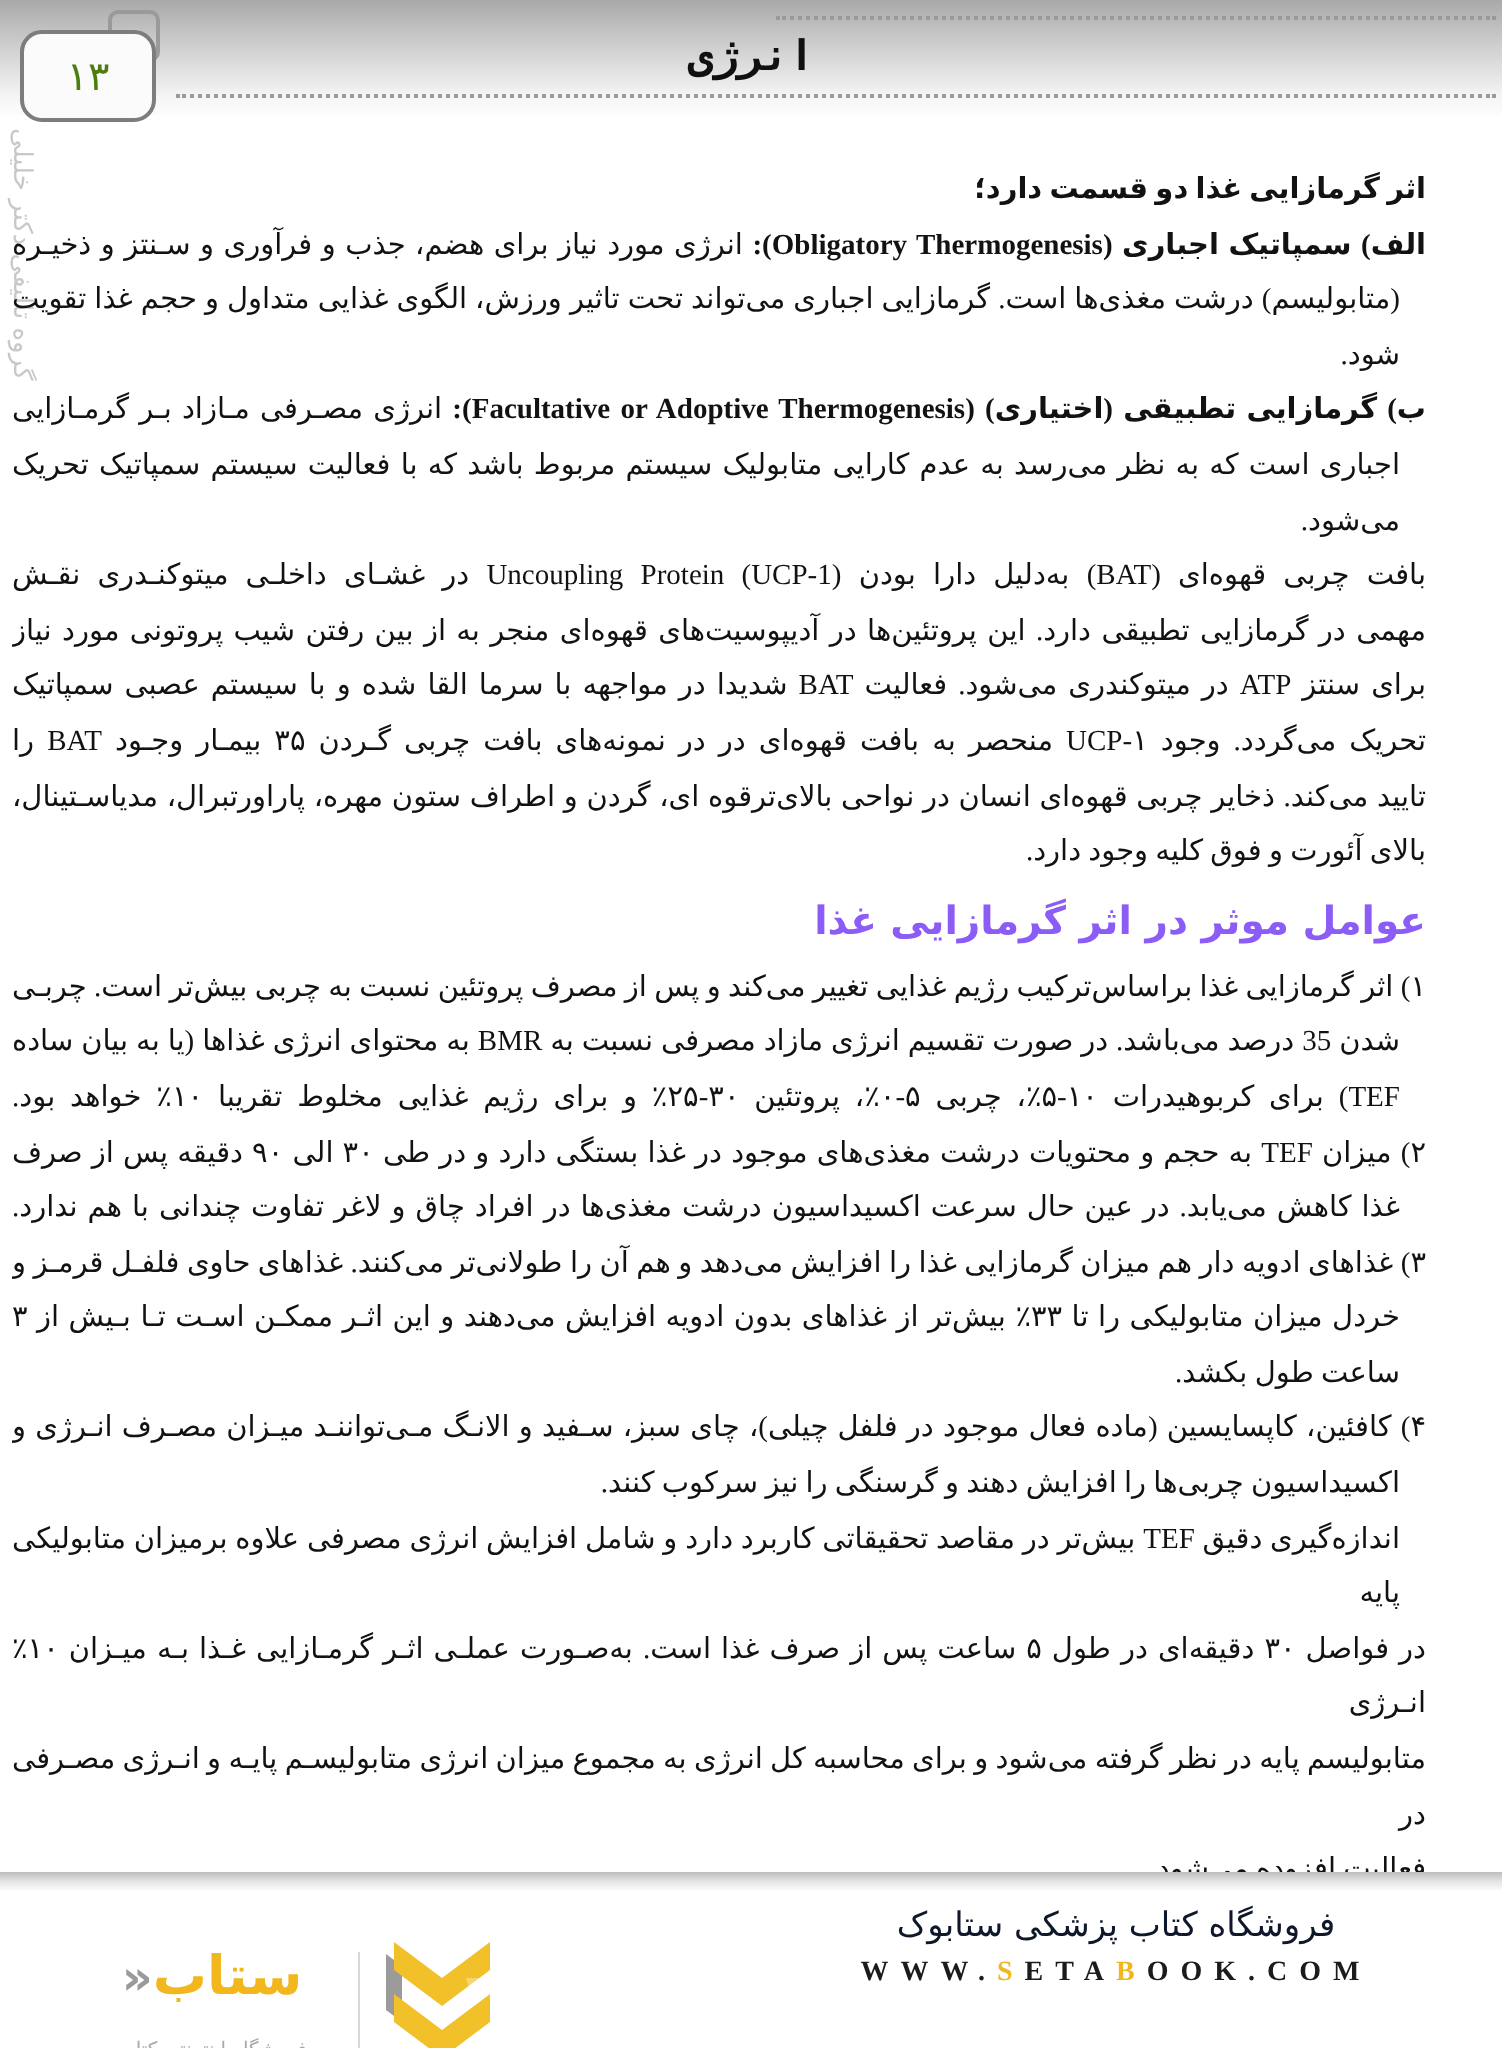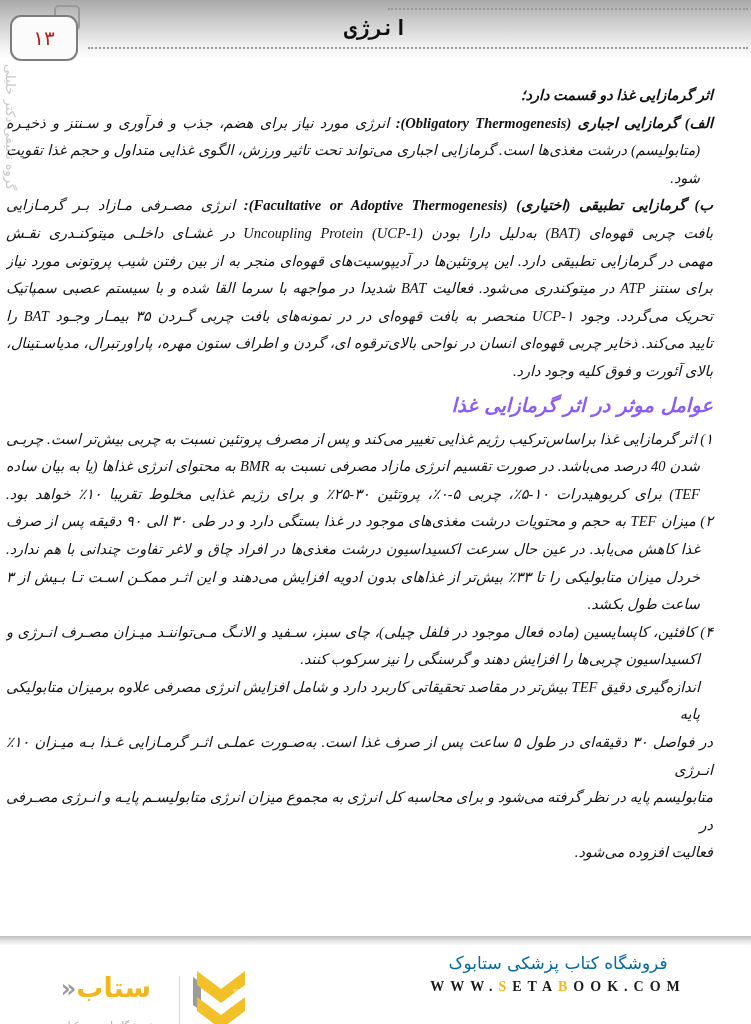--- a/index.html
+++ b/index.html
@@ -7,46 +7,46 @@
         font-family:"Liberation Serif","DejaVu Sans",serif;margin:0 auto;}
   
   #hdr{position:absolute;top:0;left:0;width:751px;height:58px;
        background:linear-gradient(180deg,#a9a9a9 0%,#cfcfcf 40%,#f6f6f6 85%,#fdfdfd 100%);}
   .dots{position:absolute;height:0;border-top:2px dotted #9a9a9a;}
   #dots-top{top:8px;left:388px;right:3px;}
   #dots-mid{top:47px;left:88px;right:3px;}
   #pagebox{position:absolute;top:15px;left:10px;width:64px;height:42px;background:#fbfbfb;
            border:2px solid #7d7d7d;border-radius:11px;z-index:2;
            display:flex;align-items:center;justify-content:center;
-           font-size:20px;color:#b91c1c;font-family:"DejaVu Sans",sans-serif;}
+           font-size:20px;color:#4d7c0f;font-family:"DejaVu Sans",sans-serif;}
   #pagebox-tab{position:absolute;top:5px;left:54px;width:22px;height:22px;background:transparent;
            border:2px solid #9a9a9a;border-radius:5px;z-index:1;}
   #hdr-title{position:absolute;top:16px;left:0;width:751px;text-align:center;
            font-weight:bold;font-size:21px;color:#101010;
            font-family:Liberation Mono, monospace;}
   
   #watermark{position:absolute;top:64px;left:3px;writing-mode:vertical-rl;
            font-family:"DejaVu Sans",sans-serif;font-size:13px;color:#c3c3c3;
            letter-spacing:2px;opacity:.9;}
   
   #body-lines{position:absolute;top:58px;left:6px;width:707px;height:877px;
-           padding:24px 32px 0 0;box-sizing:content-box;overflow:hidden;font-style:italic;}
+           padding:24px 32px 0 0;box-sizing:content-box;overflow:hidden;}
   .line{direction:rtl;unicode-bidi:embed;text-align:justify;text-align-last:justify;
         font-size:14.5px;line-height:27.6px;color:#121212;}
   .line.noj{text-align-last:right;}
   .line.ind{padding-right:13px;}
   .b{font-weight:bold;}
   .h1{direction:rtl;text-align:right;font-weight:bold;font-size:19.5px;line-height:40px;
       color:#8b5cf6;font-family:"DejaVu Sans","Liberation Serif",sans-serif;}
   
   #ft-divider{position:absolute;top:936px;left:0;width:751px;height:9px;
       background:linear-gradient(180deg,#bdbdbd 0%,#e6e6e6 55%,#fafafa 100%);}
   #footer{position:absolute;top:945px;left:0;width:751px;height:79px;background:#fff;}
   #ft-right{position:absolute;top:8px;right:8px;width:370px;text-align:center;}
-  #store-name{font-family:"DejaVu Sans",sans-serif;font-size:17px;color:#0369a1;direction:rtl;}
+  #store-name{font-family:"DejaVu Sans",sans-serif;font-size:17px;color:#0f172a;direction:rtl;}
   #site-url{margin-top:6px;font-family:Liberation Serif, serif;font-weight:bold;
       font-size:14px;letter-spacing:6px;color:#1b1b1b;white-space:nowrap;}
   #site-url .yl{color:#f2b71d;}
   #logo{position:absolute;top:22px;left:42px;display:flex;align-items:center;}
   #logo-text{width:128px;text-align:center;}
   #logo-word{direction:rtl;font-family:"DejaVu Sans",sans-serif;font-weight:bold;
       font-size:27px;line-height:30px;color:#f2b71d;white-space:nowrap;}
   #logo-word .gry{color:#9a9a9a;font-size:24px;}
   #logo-tag{margin-top:16px;direction:rtl;font-family:"DejaVu Sans",sans-serif;
       font-size:10px;color:#a9a9a9;}
@@ -64,35 +64,37 @@
     <div id="pagebox">
       <span>۱۳</span>
     </div>
     <div id="hdr-title">انرژی</div>
   </div>
 
   <div id="watermark">گروه تالیفی دکتر خلیلی</div>
 
   <div id="body-lines">
       <div class="line noj"><span class="b">اثر گرمازایی غذا دو قسمت دارد؛</span></div>
-      <div class="line"><span class="b">الف) گرمازایی اجباری (Obligatory Thermogenesis): </span><span>انرژی مورد نیاز برای هضم، جذب و فرآوری و سـنتز و ذخیـره</span></div>
+      <div class="line"><span class="b">الف) سمپاتیک اجباری (Obligatory Thermogenesis): </span><span>انرژی مورد نیاز برای هضم، جذب و فرآوری و سـنتز و ذخیـره</span></div>
       <div class="line ind"><span>(متابولیسم) درشت مغذی‌ها است. گرمازایی اجباری می‌تواند تحت تاثیر ورزش، الگوی غذایی متداول و حجم غذا تقویت شود.</span></div>
       <div class="line"><span class="b">ب) گرمازایی تطبیقی (اختیاری) (Facultative or Adoptive Thermogenesis): </span><span>انرژی مصـرفی مـازاد بـر گرمـازایی</span></div>
+      <div class="line ind"><span>اجباری است که به نظر می‌رسد به عدم کارایی متابولیک سیستم مربوط باشد که با فعالیت سیستم سمپاتیک تحریک می‌شود.</span></div>
       <div class="line"><span>بافت چربی قهوه‌ای (BAT) به‌دلیل دارا بودن Uncoupling Protein (UCP-1) در غشـای داخلـی میتوکنـدری نقـش</span></div>
       <div class="line"><span>مهمی در گرمازایی تطبیقی دارد. این پروتئین‌ها در آدیپوسیت‌های قهوه‌ای منجر به از بین رفتن شیب پروتونی مورد نیاز</span></div>
       <div class="line"><span>برای سنتز ATP در میتوکندری می‌شود. فعالیت BAT شدیدا در مواجهه با سرما القا شده و با سیستم عصبی سمپاتیک</span></div>
       <div class="line"><span>تحریک می‌گردد. وجود UCP-۱ منحصر به بافت قهوه‌ای در در نمونه‌های بافت چربی گـردن ۳۵ بیمـار وجـود BAT را</span></div>
       <div class="line"><span>تایید می‌کند. ذخایر چربی قهوه‌ای انسان در نواحی بالای‌ترقوه ای، گردن و اطراف ستون مهره، پاراورتبرال، مدیاسـتینال،</span></div>
       <div class="line noj"><span>بالای آئورت و فوق کلیه وجود دارد.</span></div>
       <div class="h1"><span class="b">عوامل موثر در اثر گرمازایی غذا</span></div>
       <div class="line"><span>۱) اثر گرمازایی غذا براساس‌ترکیب رژیم غذایی تغییر می‌کند و پس از مصرف پروتئین نسبت به چربی بیش‌تر است. چربـی</span></div>
-      <div class="line ind"><span>شدن 40 درصد می‌باشد. در صورت تقسیم انرژی مازاد مصرفی نسبت به BMR به محتوای انرژی غذاها (یا به بیان ساده</span></div>
+      <div class="line ind"><span>شدن 35 درصد می‌باشد. در صورت تقسیم انرژی مازاد مصرفی نسبت به BMR به محتوای انرژی غذاها (یا به بیان ساده</span></div>
       <div class="line ind"><span>TEF) برای کربوهیدرات ۱۰-۵٪، چربی ۵-۰٪، پروتئین ۳۰-۲۵٪ و برای رژیم غذایی مخلوط تقریبا ۱۰٪ خواهد بود.</span></div>
       <div class="line"><span>۲) میزان TEF به حجم و محتویات درشت مغذی‌های موجود در غذا بستگی دارد و در طی ۳۰ الی ۹۰ دقیقه پس از صرف</span></div>
       <div class="line ind"><span>غذا کاهش می‌یابد. در عین حال سرعت اکسیداسیون درشت مغذی‌ها در افراد چاق و لاغر تفاوت چندانی با هم ندارد.</span></div>
+      <div class="line"><span>۳) غذاهای ادویه دار هم میزان گرمازایی غذا را افزایش می‌دهد و هم آن را طولانی‌تر می‌کنند. غذاهای حاوی فلفـل قرمـز و</span></div>
       <div class="line ind"><span>خردل میزان متابولیکی را تا ۳۳٪ بیش‌تر از غذاهای بدون ادویه افزایش می‌دهند و این اثـر ممکـن اسـت تـا بـیش از ۳</span></div>
       <div class="line ind noj"><span>ساعت طول بکشد.</span></div>
       <div class="line"><span>۴) کافئین، کاپسایسین (ماده فعال موجود در فلفل چیلی)، چای سبز، سـفید و الانـگ مـی‌تواننـد میـزان مصـرف انـرژی و</span></div>
       <div class="line ind noj"><span>اکسیداسیون چربی‌ها را افزایش دهند و گرسنگی را نیز سرکوب کنند.</span></div>
       <div class="line ind"><span>اندازه‌گیری دقیق TEF بیش‌تر در مقاصد تحقیقاتی کاربرد دارد و شامل افزایش انرژی مصرفی علاوه برمیزان متابولیکی پایه</span></div>
       <div class="line"><span>در فواصل ۳۰ دقیقه‌ای در طول ۵ ساعت پس از صرف غذا است. به‌صـورت عملـی اثـر گرمـازایی غـذا بـه میـزان ۱۰٪ انـرژی</span></div>
       <div class="line"><span>متابولیسم پایه در نظر گرفته می‌شود و برای محاسبه کل انرژی به مجموع میزان انرژی متابولیسـم پایـه و انـرژی مصـرفی در</span></div>
       <div class="line noj"><span>فعالیت افزوده می‌شود.</span></div>
     </div>
 

